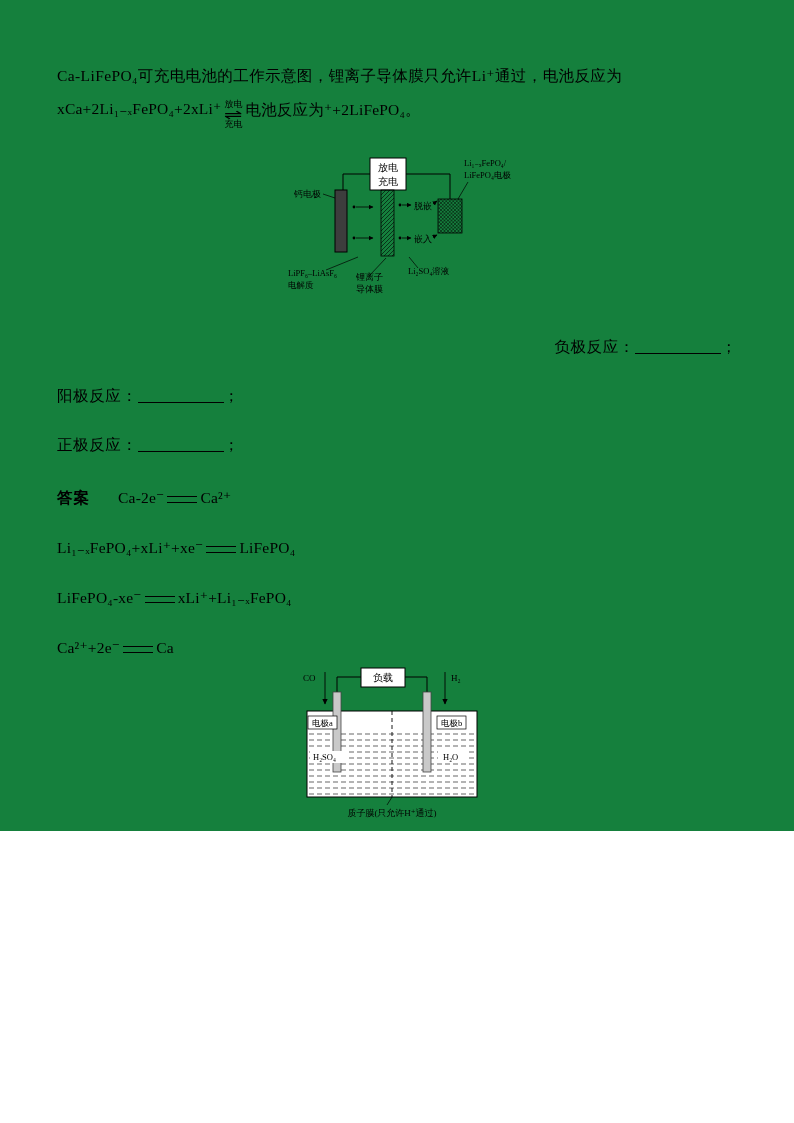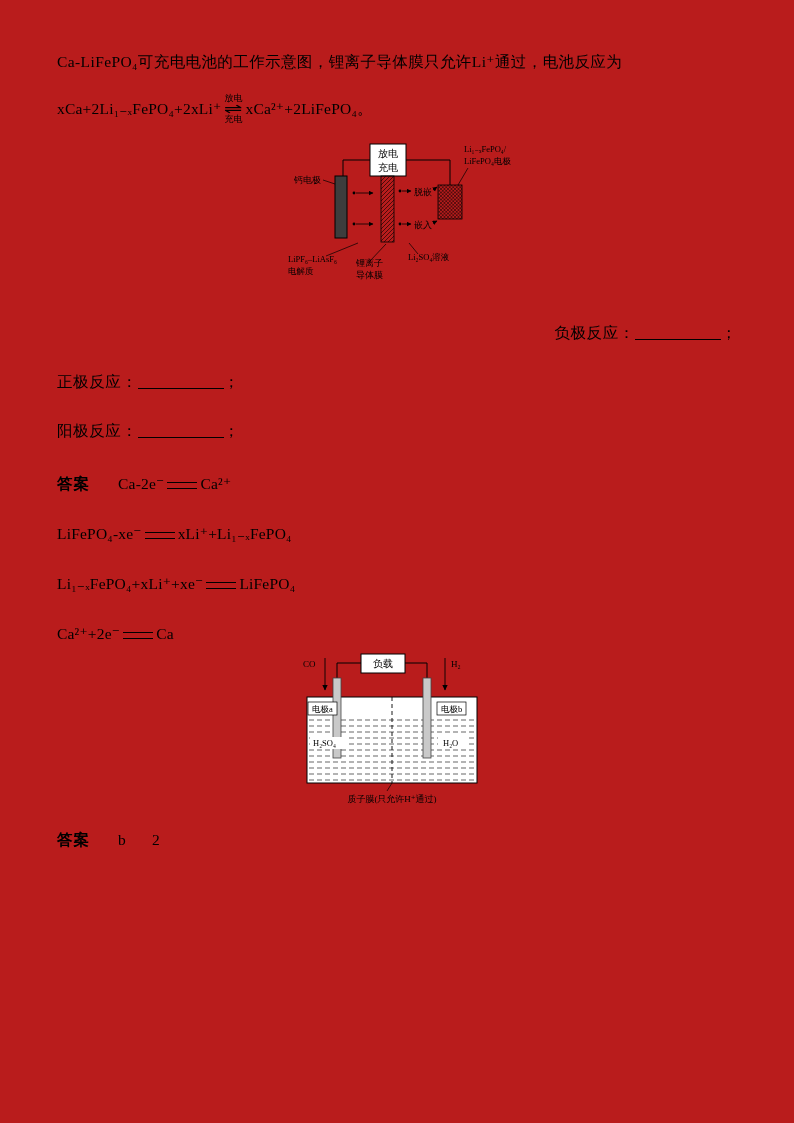--- a/index.html
+++ b/index.html
@@ -2,28 +2,28 @@
 <html><head>
 <meta charset="utf-8">
 <style>
   * { margin:0; padding:0; box-sizing:border-box; }
   html,body { background:#ffffff; }
   body {
     width:794px; height:1123px; overflow:hidden;
     font-family:"Liberation Serif","DejaVu Serif",serif;
     color:#000; font-size:15.5px;
   }
-  .page { width:794px; height:1123px; padding:50px 57px 0 57px; background:#b91c1c; }
+  .page { width:794px; height:831px; padding:64px 57px 0 57px; background:#15803d; }
   svg { font-family:"Liberation Serif","DejaVu Serif",serif; }
   svg text { fill:#000; }
 
   .para { line-height:1.55; text-align:justify; letter-spacing:0.4px; }
   .q4 { margin-top:22px; line-height:2.5; }
 
-  .eq-line { margin-top:12px; height:46px; display:flex; align-items:center; letter-spacing:0.2px; }
+  .eq-line { margin-top:12px; height:46px; display:flex; letter-spacing:0.2px; }
   .rev { display:inline-flex; flex-direction:column; align-items:center; line-height:1; margin:0 3px; }
   .rev .rev-small { font-size:9px; letter-spacing:0; }
   .rev .rev-arrow { font-size:13px; line-height:0.85; transform:scaleX(1.7); font-family:"DejaVu Sans",sans-serif; }
 
   .diagram-wrap { text-align:center; margin-top:8px; }
   .diagram2-wrap { text-align:center; margin-top:6px; }
 
   .fill-line { margin-top:29px; line-height:20px; letter-spacing:0.6px; }
   .fill-line.first { margin-top:31px;text-align:right; }
   .blank { display:inline-block; border-bottom:1px solid #000; height:16px; vertical-align:baseline; margin-bottom:-2px; }
@@ -47,21 +47,21 @@
     <span>Ca-LiFePO₄可充电电池的工作示意图，锂离子导体膜只允许Li⁺通过，电池反应为</span>
   </div>
 
   <div class="eq-line">
     <span>xCa+2Li₁₋ₓFePO₄+2xLi⁺</span>
     <span class="rev">
       <span class="rev-small">放电</span>
       <span class="rev-arrow">⇌</span>
       <span class="rev-small">充电</span>
     </span>
-    <span>xCa²⁺+2LiFePO₄。</span>
+    <span>电池反应为⁺+2LiFePO₄。</span>
   </div>
 
   <div class="diagram-wrap">
     <svg width="262" height="148" viewBox="0 0 262 148">
       <defs>
         <pattern id="hatch" width="4" height="4" patternUnits="userSpaceOnUse">
           <path d="M0,4 L4,0" stroke="#000" stroke-width="0.6"></path>
         </pattern>
         <pattern id="cross" width="3.5" height="3.5" patternUnits="userSpaceOnUse">
           <path d="M0,3.5 L3.5,0 M0,0 L3.5,3.5" stroke="#000" stroke-width="0.5"></path>
@@ -114,35 +114,35 @@
 
       <text x="142" y="120" font-size="8.5">Li₂SO₄溶液</text>
       <line x1="152" y1="114" x2="143" y2="103" stroke="#000" stroke-width="0.7"></line>
     </svg>
   </div>
 
   <div class="fill-line first">
     <span>负极反应：</span><span class="blank w85"></span><span>；</span>
   </div>
   <div class="fill-line">
+    <span>阳极反应：</span><span class="blank w85"></span><span>；</span>
+  </div>
+  <div class="fill-line">
     <span>正极反应：</span><span class="blank w85"></span><span>；</span>
-  </div>
-  <div class="fill-line">
-    <span>阳极反应：</span><span class="blank w85"></span><span>；</span>
   </div>
 
   <div class="ans-line first">
     <span class="ans-label">答案</span>
     <span><span>Ca-2e⁻</span><span class="ceq"></span><span>Ca²⁺</span></span>
   </div>
   <div class="ans-line">
+    <span><span>Li₁₋ₓFePO₄+xLi⁺+xe⁻</span><span class="ceq"></span><span>LiFePO₄</span></span>
+  </div>
+  <div class="ans-line">
     <span><span>LiFePO₄-xe⁻</span><span class="ceq"></span><span>xLi⁺+Li₁₋ₓFePO₄</span></span>
-  </div>
-  <div class="ans-line">
-    <span><span>Li₁₋ₓFePO₄+xLi⁺+xe⁻</span><span class="ceq"></span><span>LiFePO₄</span></span>
   </div>
   <div class="ans-line">
     <span><span>Ca²⁺+2e⁻</span><span class="ceq"></span><span>Ca</span></span>
   </div>
 
 
   <div class="diagram2-wrap">
     <svg width="200" height="158" viewBox="0 0 200 158">
       <defs>
         <marker id="arr2" markerWidth="7" markerHeight="7" refX="5.5" refY="3" orient="auto">
@@ -189,19 +189,14 @@
       <rect x="13" y="87" width="37" height="12" fill="#fff"></rect>
       <text x="16" y="96" font-size="8.5">H₂SO₄</text>
       <rect x="141" y="87" width="28" height="12" fill="#fff"></rect>
       <text x="146" y="96" font-size="8.5">H₂O</text>
 
       <line x1="95" y1="133" x2="90" y2="141" stroke="#000" stroke-width="0.7"></line>
       <text x="95" y="152" text-anchor="middle" font-size="9">质子膜(只允许H⁺通过)</text>
     </svg>
   </div>
 
-  <div class="ans-line final-ans">
-    <span class="ans-label">答案</span>
-    <span class="ans-val">b</span>
-    <span class="ans-val">2</span>
-  </div>
 
 </div>
 
 </body></html>

